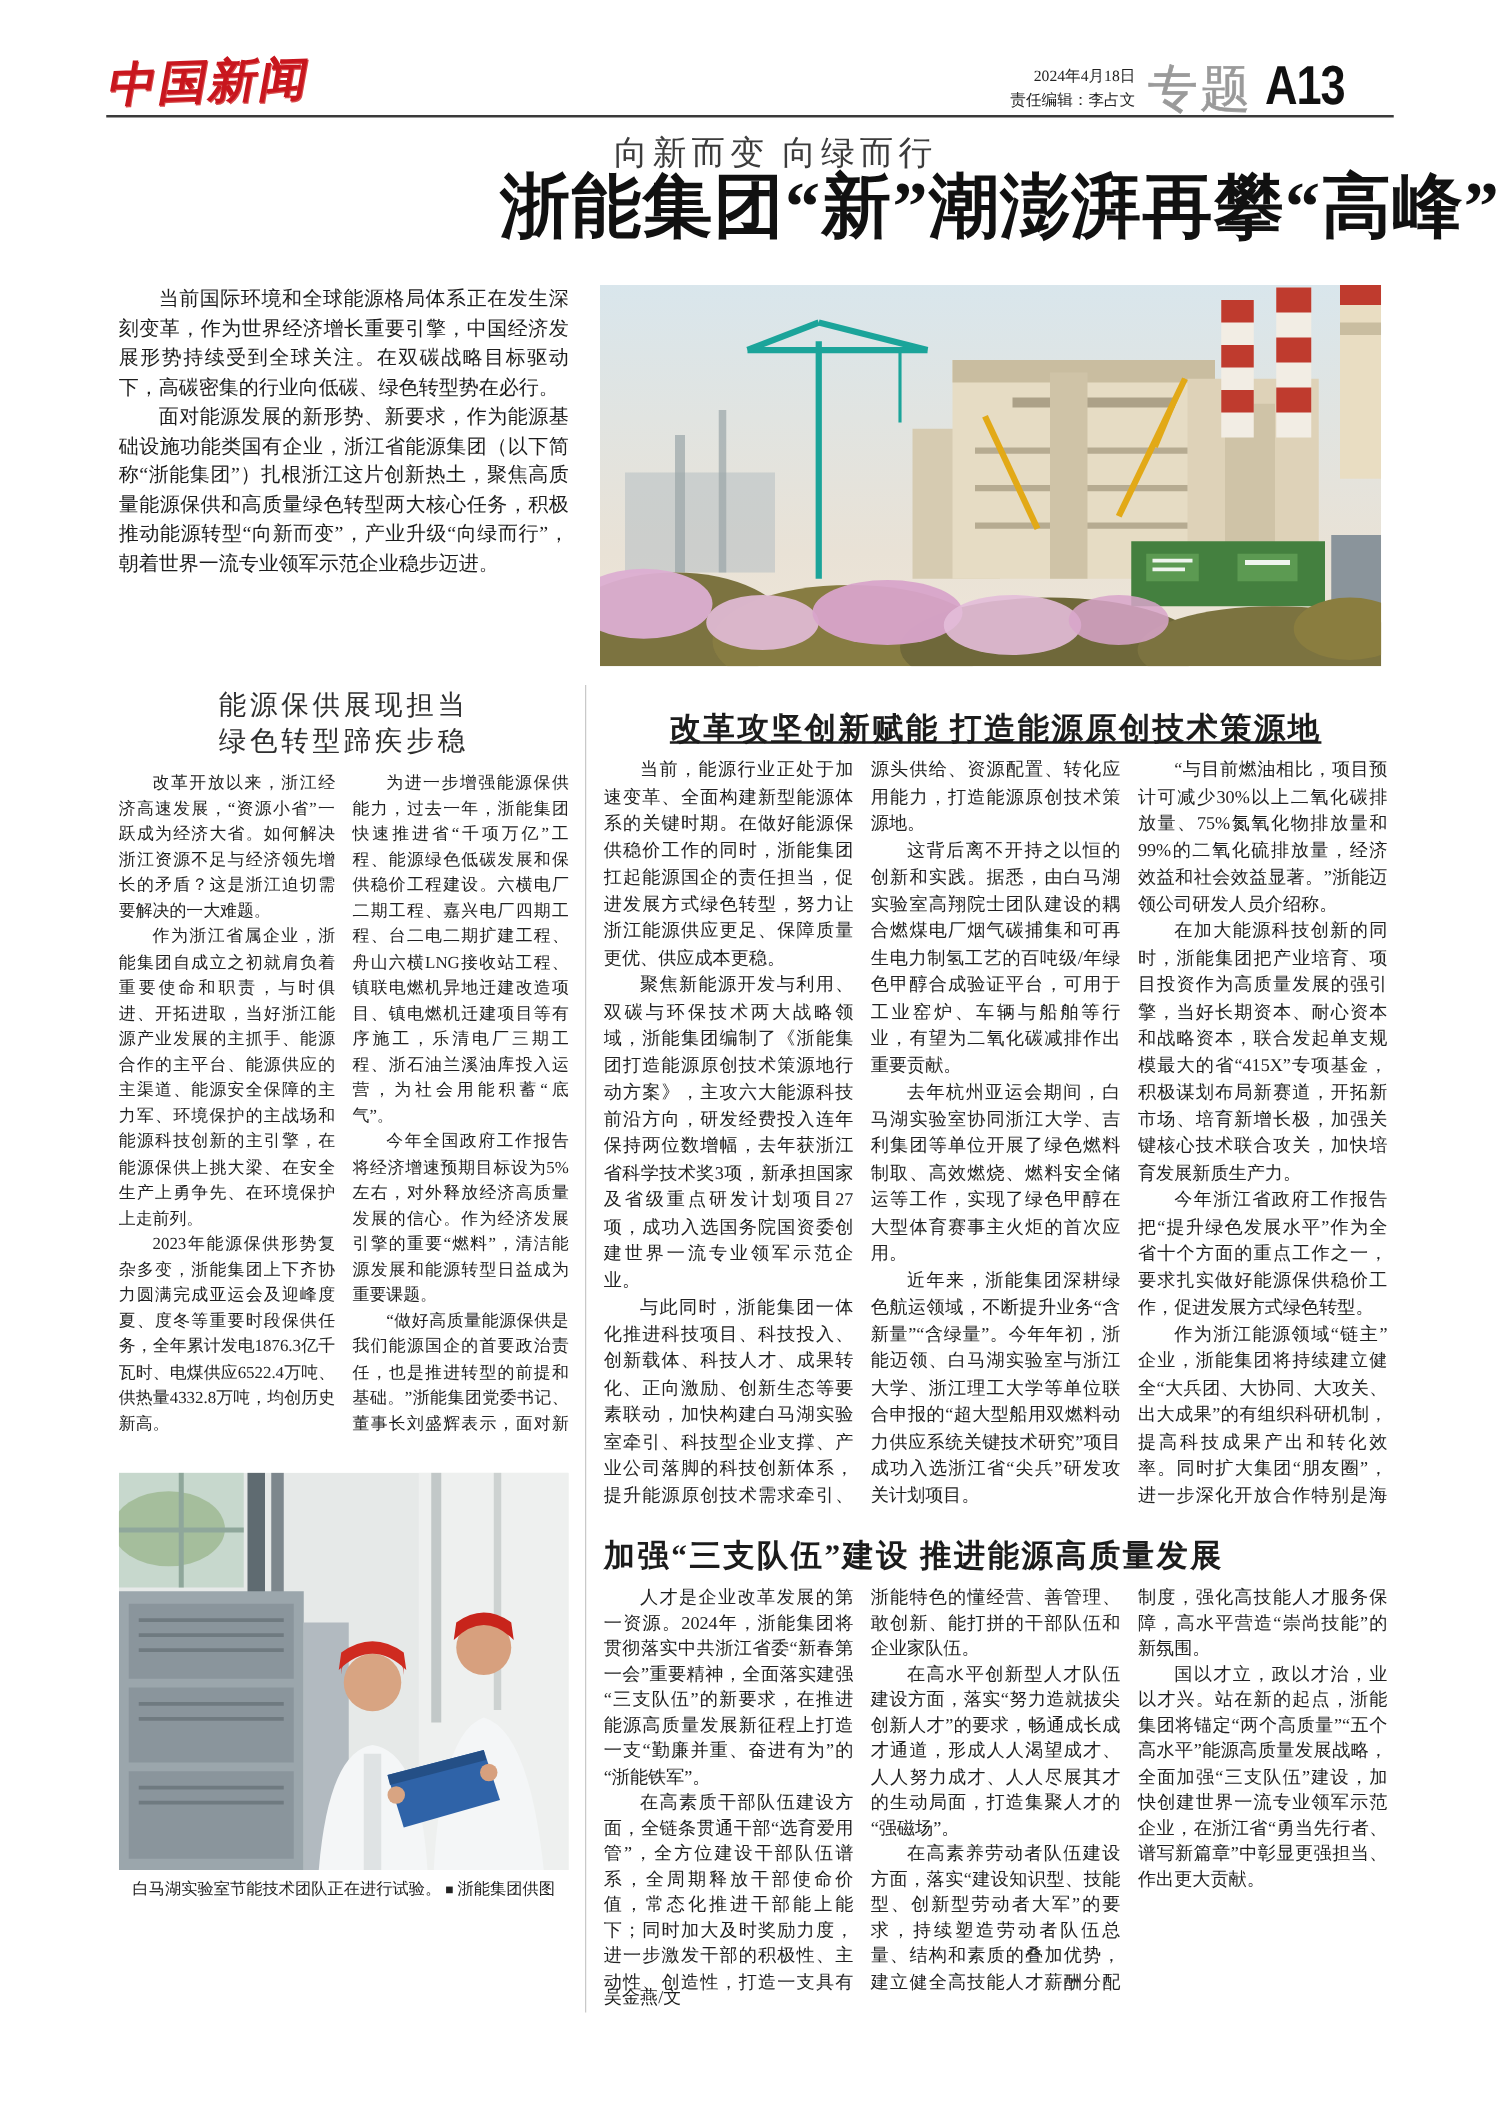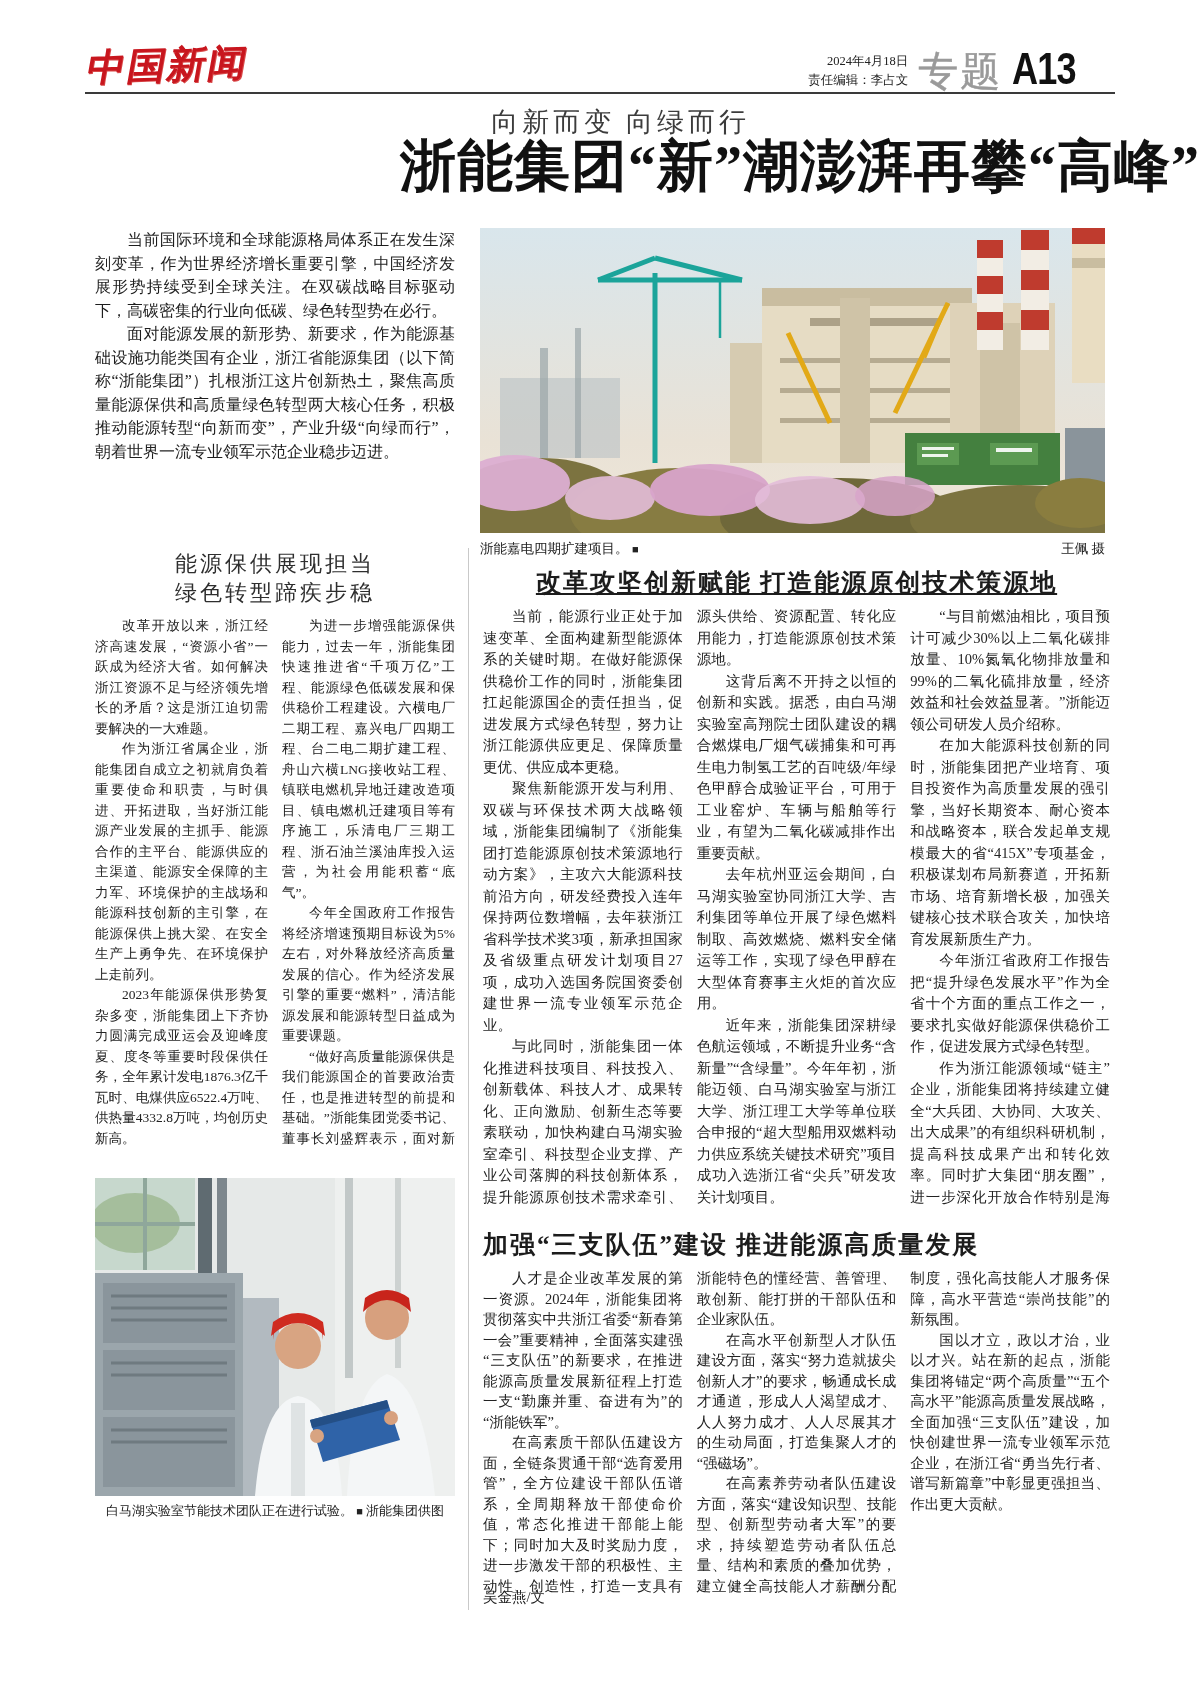--- a/index.html
+++ b/index.html
@@ -155,27 +155,20 @@
       <ellipse cx="360" cy="290" rx="120" ry="40" fill="#6f683a"></ellipse>
       <ellipse cx="540" cy="292" rx="110" ry="35" fill="#7c7340"></ellipse>
       <ellipse cx="35" cy="255" rx="55" ry="28" fill="#dcaed2" opacity="0.95"></ellipse>
       <ellipse cx="130" cy="270" rx="45" ry="22" fill="#e3bcd9" opacity="0.9"></ellipse>
       <ellipse cx="230" cy="262" rx="60" ry="26" fill="#d8a4ca" opacity="0.95"></ellipse>
       <ellipse cx="330" cy="272" rx="55" ry="24" fill="#e3bcd9" opacity="0.9"></ellipse>
       <ellipse cx="415" cy="268" rx="40" ry="20" fill="#d8a4ca" opacity="0.85"></ellipse>
       <ellipse cx="600" cy="275" rx="45" ry="25" fill="#8a7d3f"></ellipse>
     </svg>
   </div>
-  <div class="caption-row">
-    <span>
-      <span>浙能嘉电四期扩建项目。</span>
-      <span class="mark">■</span>
-    </span>
-    <span>王佩 摄</span>
-  </div>
 
   <div class="vrule"></div>
 
   <div class="a1-title">
     <div>能源保供展现担当</div>
     <div>绿色转型蹄疾步稳</div>
   </div>
   <div class="a1-body">
       <p>改革开放以来，浙江经济高速发展，“资源小省”一跃成为经济大省。如何解决浙江资源不足与经济领先增长的矛盾？这是浙江迫切需要解决的一大难题。</p>
       <p>作为浙江省属企业，浙能集团自成立之初就肩负着重要使命和职责，与时俱进、开拓进取，当好浙江能源产业发展的主抓手、能源合作的主平台、能源供应的主渠道、能源安全保障的主力军、环境保护的主战场和能源科技创新的主引擎，在能源保供上挑大梁、在安全生产上勇争先、在环境保护上走前列。</p>
@@ -186,21 +179,21 @@
     </div>
 
   <div class="a2-title">改革攻坚创新赋能 打造能源原创技术策源地</div>
   <div class="a2-body">
       <p>当前，能源行业正处于加速变革、全面构建新型能源体系的关键时期。在做好能源保供稳价工作的同时，浙能集团扛起能源国企的责任担当，促进发展方式绿色转型，努力让浙江能源供应更足、保障质量更优、供应成本更稳。</p>
       <p>聚焦新能源开发与利用、双碳与环保技术两大战略领域，浙能集团编制了《浙能集团打造能源原创技术策源地行动方案》，主攻六大能源科技前沿方向，研发经费投入连年保持两位数增幅，去年获浙江省科学技术奖3项，新承担国家及省级重点研发计划项目27项，成功入选国务院国资委创建世界一流专业领军示范企业。</p>
       <p>与此同时，浙能集团一体化推进科技项目、科技投入、创新载体、科技人才、成果转化、正向激励、创新生态等要素联动，加快构建白马湖实验室牵引、科技型企业支撑、产业公司落脚的科技创新体系，提升能源原创技术需求牵引、源头供给、资源配置、转化应用能力，打造能源原创技术策源地。</p>
       <p>这背后离不开持之以恒的创新和实践。据悉，由白马湖实验室高翔院士团队建设的耦合燃煤电厂烟气碳捕集和可再生电力制氢工艺的百吨级/年绿色甲醇合成验证平台，可用于工业窑炉、车辆与船舶等行业，有望为二氧化碳减排作出重要贡献。</p>
       <p>去年杭州亚运会期间，白马湖实验室协同浙江大学、吉利集团等单位开展了绿色燃料制取、高效燃烧、燃料安全储运等工作，实现了绿色甲醇在大型体育赛事主火炬的首次应用。</p>
       <p>近年来，浙能集团深耕绿色航运领域，不断提升业务“含新量”“含绿量”。今年年初，浙能迈领、白马湖实验室与浙江大学、浙江理工大学等单位联合申报的“超大型船用双燃料动力供应系统关键技术研究”项目成功入选浙江省“尖兵”研发攻关计划项目。</p>
-      <p>“与目前燃油相比，项目预计可减少30%以上二氧化碳排放量、10%氮氧化物排放量和99%的二氧化硫排放量，经济效益和社会效益显著。”浙能迈领公司研发人员介绍称。</p>
+      <p>“与目前燃油相比，项目预计可减少30%以上二氧化碳排放量、75%氮氧化物排放量和99%的二氧化硫排放量，经济效益和社会效益显著。”浙能迈领公司研发人员介绍称。</p>
       <p>在加大能源科技创新的同时，浙能集团把产业培育、项目投资作为高质量发展的强引擎，当好长期资本、耐心资本和战略资本，联合发起单支规模最大的省“415X”专项基金，积极谋划布局新赛道，开拓新市场、培育新增长极，加强关键核心技术联合攻关，加快培育发展新质生产力。</p>
       <p>今年浙江省政府工作报告把“提升绿色发展水平”作为全省十个方面的重点工作之一，要求扎实做好能源保供稳价工作，促进发展方式绿色转型。</p>
       <p>作为浙江能源领域“链主”企业，浙能集团将持续建立健全“大兵团、大协同、大攻关、出大成果”的有组织科研机制，提高科技成果产出和转化效率。同时扩大集团“朋友圈”，进一步深化开放合作特别是海外合作，大力拓展上下游产业链，打开发展新空间。</p>
     </div>
 
   <div class="a3-title">加强“三支队伍”建设 推进能源高质量发展</div>
   <div class="a3-body">
       <p>人才是企业改革发展的第一资源。2024年，浙能集团将贯彻落实中共浙江省委“新春第一会”重要精神，全面落实建强“三支队伍”的新要求，在推进能源高质量发展新征程上打造一支“勤廉并重、奋进有为”的“浙能铁军”。</p>
       <p>在高素质干部队伍建设方面，全链条贯通干部“选育爱用管”，全方位建设干部队伍谱系，全周期释放干部使命价值，常态化推进干部能上能下；同时加大及时奖励力度，进一步激发干部的积极性、主动性、创造性，打造一支具有浙能特色的懂经营、善管理、敢创新、能打拼的干部队伍和企业家队伍。</p>
       <p>在高水平创新型人才队伍建设方面，落实“努力造就拔尖创新人才”的要求，畅通成长成才通道，形成人人渴望成才、人人努力成才、人人尽展其才的生动局面，打造集聚人才的“强磁场”。</p>

